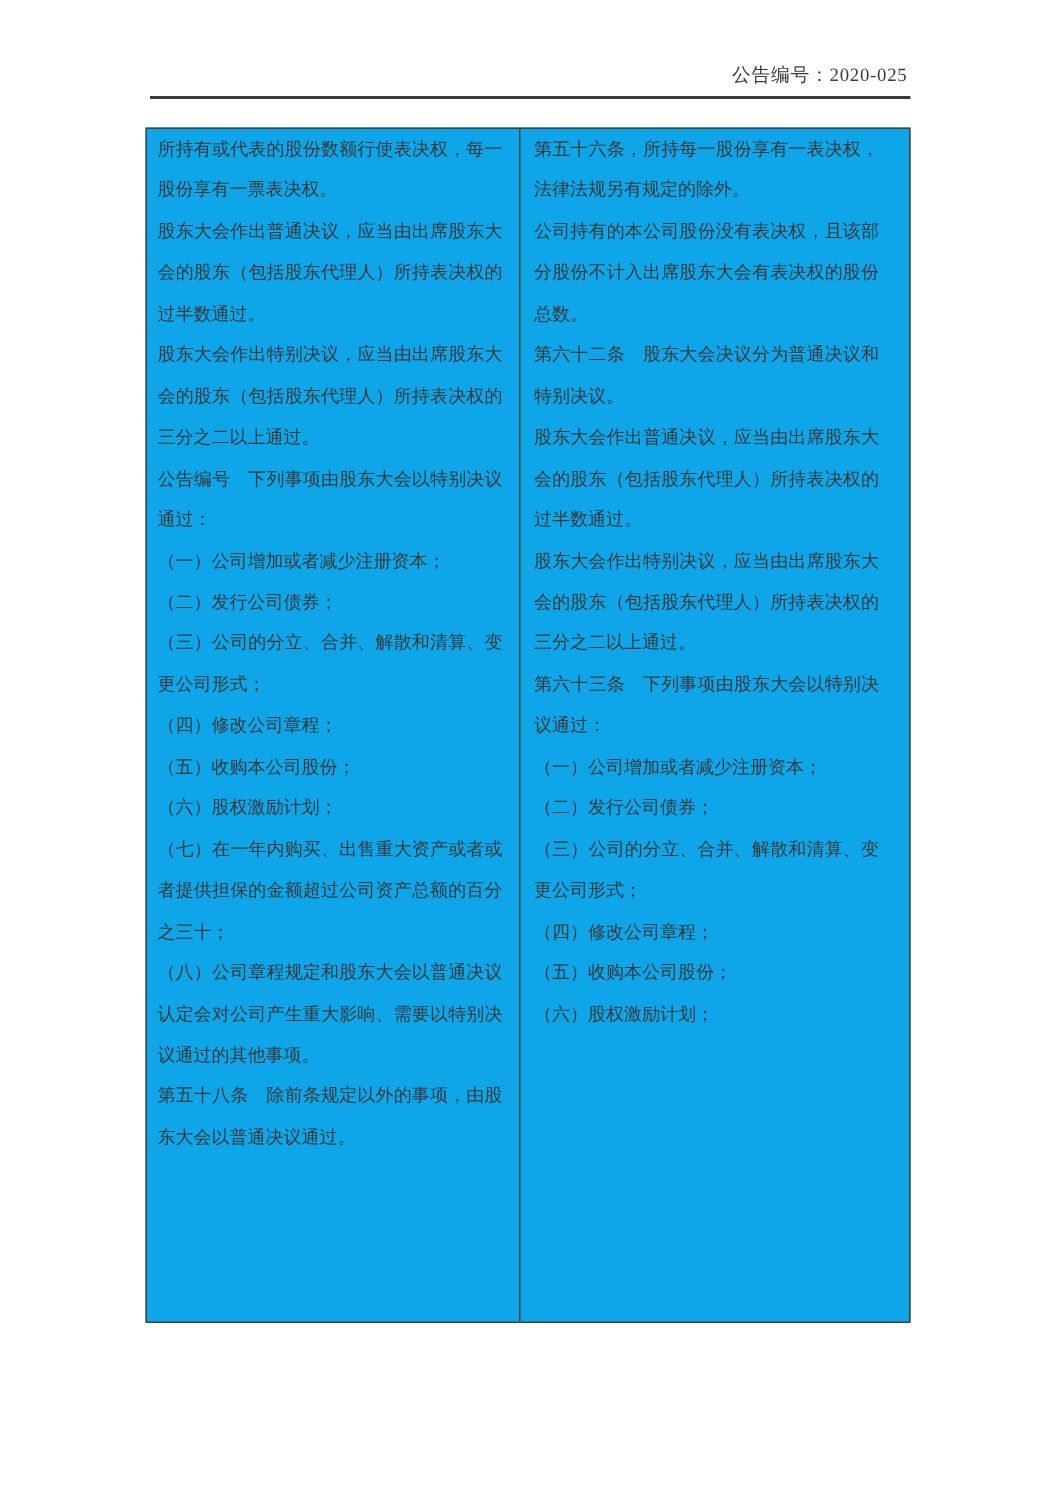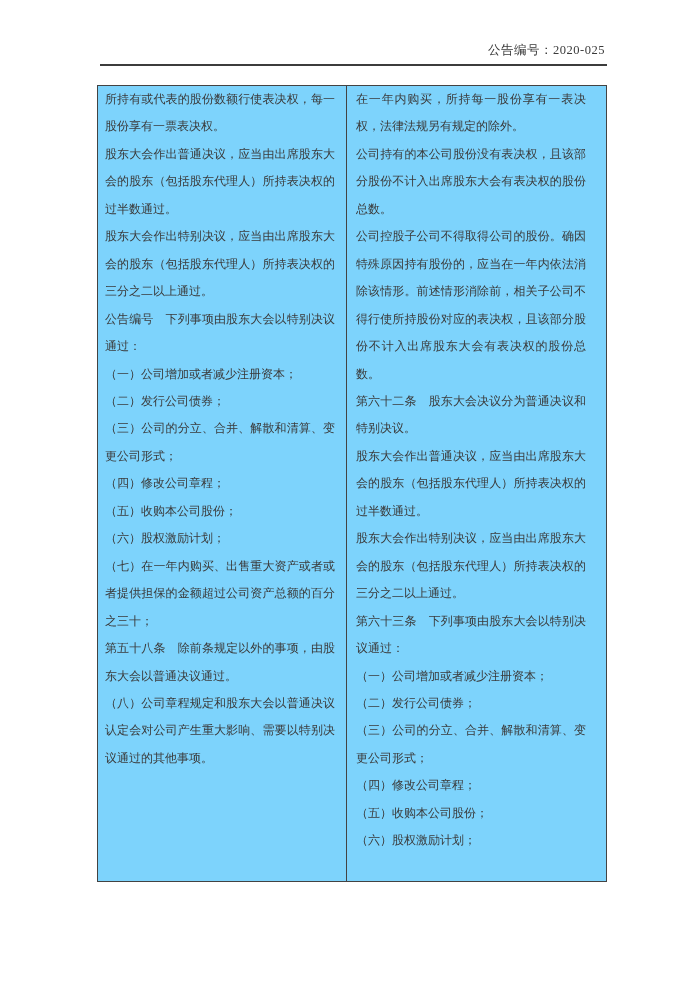--- a/index.html
+++ b/index.html
@@ -40,21 +40,21 @@
   .content-table {
     position: absolute;
     top: 85px;
     left: 97px;
     width: 510px;
     height: 797px;
     box-sizing: border-box;
     border: 1.5px solid #434343;
     display: flex;
     overflow: hidden;
-    background: #7dd3fc;
+    background: #0ea5e9;
   }
   .col {
     box-sizing: border-box;
     height: 100%;
     overflow: hidden;
   }
   .col-left {
     width: 249px;
     border-right: 1.5px solid #434343;
     padding: 0 0 0 7px;
@@ -89,27 +89,26 @@
         <p class="para">股东大会作出普通决议，应当由出席股东大会的股东（包括股东代理人）所持表决权的过半数通过。</p>
         <p class="para">股东大会作出特别决议，应当由出席股东大会的股东（包括股东代理人）所持表决权的三分之二以上通过。</p>
         <p class="para">公告编号　下列事项由股东大会以特别决议通过：</p>
         <p class="para">（一）公司增加或者减少注册资本；</p>
         <p class="para">（二）发行公司债券；</p>
         <p class="para">（三）公司的分立、合并、解散和清算、变更公司形式；</p>
         <p class="para">（四）修改公司章程；</p>
         <p class="para">（五）收购本公司股份；</p>
         <p class="para">（六）股权激励计划；</p>
         <p class="para">（七）在一年内购买、出售重大资产或者或者提供担保的金额超过公司资产总额的百分之三十；</p>
+        <p class="para">（八）公司章程规定和股东大会以普通决议认定会对公司产生重大影响、需要以特别决议通过的其他事项。</p>
         <p class="para">第五十八条　除前条规定以外的事项，由股东大会以普通决议通过。</p>
-        <p class="para">（八）公司章程规定和股东大会以普通决议认定会对公司产生重大影响、需要以特别决议通过的其他事项。</p>
       </div>
     <div class="col col-right">
-        <p class="para">在一年内购买，所持每一股份享有一表决权，法律法规另有规定的除外。</p>
+        <p class="para">第五十六条，所持每一股份享有一表决权，法律法规另有规定的除外。</p>
         <p class="para">公司持有的本公司股份没有表决权，且该部分股份不计入出席股东大会有表决权的股份总数。</p>
-        <p class="para">公司控股子公司不得取得公司的股份。确因特殊原因持有股份的，应当在一年内依法消除该情形。前述情形消除前，相关子公司不得行使所持股份对应的表决权，且该部分股份不计入出席股东大会有表决权的股份总数。</p>
         <p class="para">第六十二条　股东大会决议分为普通决议和特别决议。</p>
         <p class="para">股东大会作出普通决议，应当由出席股东大会的股东（包括股东代理人）所持表决权的过半数通过。</p>
         <p class="para">股东大会作出特别决议，应当由出席股东大会的股东（包括股东代理人）所持表决权的三分之二以上通过。</p>
         <p class="para">第六十三条　下列事项由股东大会以特别决议通过：</p>
         <p class="para">（一）公司增加或者减少注册资本；</p>
         <p class="para">（二）发行公司债券；</p>
         <p class="para">（三）公司的分立、合并、解散和清算、变更公司形式；</p>
         <p class="para">（四）修改公司章程；</p>
         <p class="para">（五）收购本公司股份；</p>
         <p class="para">（六）股权激励计划；</p>

